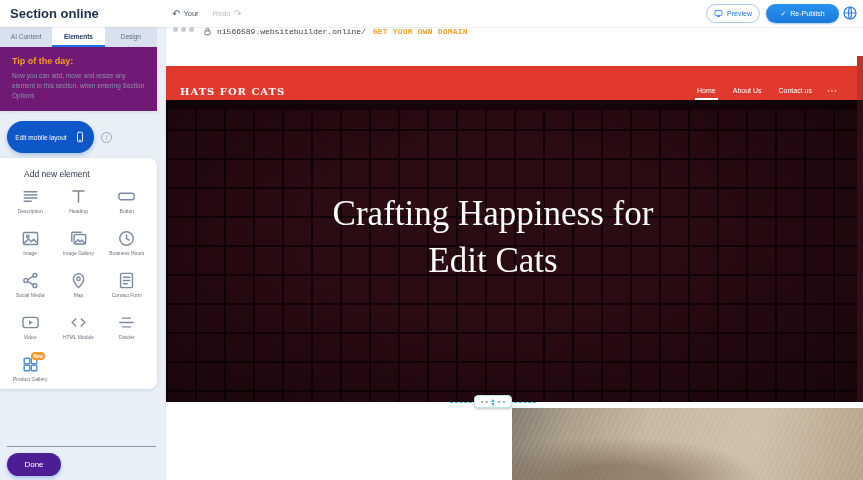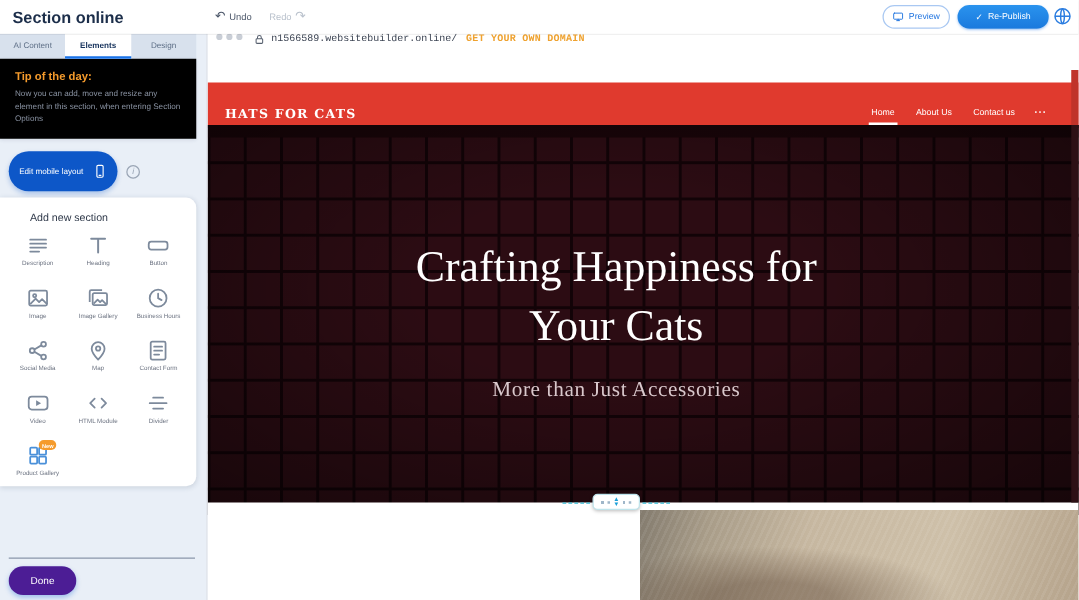--- a/index.html
+++ b/index.html
@@ -26,21 +26,21 @@
   .globe-btn { position:absolute; left:842px; top:5px; width:16px; height:16px; color:#2b7de0; cursor:pointer; }
   .globe-btn svg { width:16px; height:16px; }
 
   
   .sidebar { position:absolute; left:0; top:27px; width:166px; height:453px; background:#e9eff7;
              border-right:1px solid #e0e4ea; z-index:10; }
   .tabs { display:flex; width:157px; height:20px; background:#d8e1ed; }
   .tab { flex:1; display:flex; align-items:center; justify-content:center; font-size:6.5px; color:#5d6e86;
          border-bottom:2px solid transparent; cursor:pointer; }
   .tab.active { background:#fff; color:#16325c; font-weight:bold; border-bottom:2px solid #1a73e8; }
-  .tip { width:157px; background:#000000; padding:9px 12px 11px; box-shadow:0 1px 3px rgba(40,60,90,.12); }
+  .tip { width:157px; background:#701a75; padding:9px 12px 11px; box-shadow:0 1px 3px rgba(40,60,90,.12); }
   .tip-title { color:#f59b2c; font-size:9px; font-weight:bold; }
   .tip-body { font-size:6.5px; color:#8a93a3; line-height:1.5; margin-top:5px; }
   .mobile-row { display:flex; align-items:center; margin:10px 0 0 7px; }
   .mobile-btn { width:87px; height:32px; background:#0d57c8; border:none; border-radius:16px; color:#fff;
                 font-size:6.5px; display:flex; align-items:center; justify-content:center; gap:7px;
                 cursor:pointer; box-shadow:0 2px 4px rgba(13,87,200,.3); }
   .mobile-btn svg { width:12px; height:12px; }
   .info-icon { width:11px; height:11px; border:1px solid #9aa5b5; border-radius:50%; color:#9aa5b5;
                font-size:7px; font-style:italic; display:flex; align-items:center; justify-content:center;
                margin-left:7px; cursor:pointer; }
@@ -125,21 +125,21 @@
 </head>
 <body>
 
 <div id="app">
 
   <header class="topbar">
     <div class="topbar-title">Section online</div>
     <div class="undo-redo">
       <div class="ur-btn">
         <span class="glyph">↶</span>
-        <span>Undo</span>
+        <span>Your</span>
       </div>
       <div class="ur-btn disabled">
         <span>Redo</span>
         <span class="glyph">↷</span>
       </div>
     </div>
     <button class="preview-btn">
       <svg viewBox="0 0 24 24" fill="none" stroke="currentColor" stroke-width="2" stroke-linecap="round">
           <rect x="2.5" y="4" width="19" height="13" rx="1.5"></rect>
           <path d="M9 20h6M12 17v3"></path>
@@ -175,21 +175,21 @@
         <span>Edit mobile layout</span>
         <svg viewBox="0 0 24 24" fill="none" stroke="#fff" stroke-width="1.8" stroke-linecap="round">
             <rect x="7" y="2.5" width="10" height="19" rx="2"></rect>
             <path d="M10.5 18.5h3"></path>
           </svg>
       </button>
       <div class="info-icon">i</div>
     </div>
 
     <div class="add-card">
-      <div class="add-title">Add new section</div>
+      <div class="add-title">Add new element</div>
       <div class="el-grid">
 
         <div class="el-item">
           <span class="el-icon">
               <svg viewBox="0 0 24 24" fill="none" stroke="currentColor" stroke-width="1.8" stroke-linecap="round">
                 <path d="M4 6h16M4 10h16M4 14h16M4 18h9"></path>
               </svg>
             </span>
           <span class="el-label">Description</span>
         </div>
@@ -341,23 +341,22 @@
         <span class="nav-item">About Us</span>
         <span class="nav-item">Contact us</span>
         <span class="nav-more">⋯</span>
       </nav>
     </div>
 
     <section class="hero">
       <div class="hero-inner">
         <h1 class="hero-heading">
           <span>Crafting Happiness for</span><br>
-          <span>Your Cats</span>
+          <span>Edit Cats</span>
         </h1>
-        <div class="hero-sub">More than Just Accessories</div>
       </div>
     </section>
 
     <div class="section-handle">
       <span class="handle-dots"></span>
       <span class="handle-arrows">
         <span>▲</span>
         <span>▼</span>
       </span>
       <span class="handle-dots"></span>

